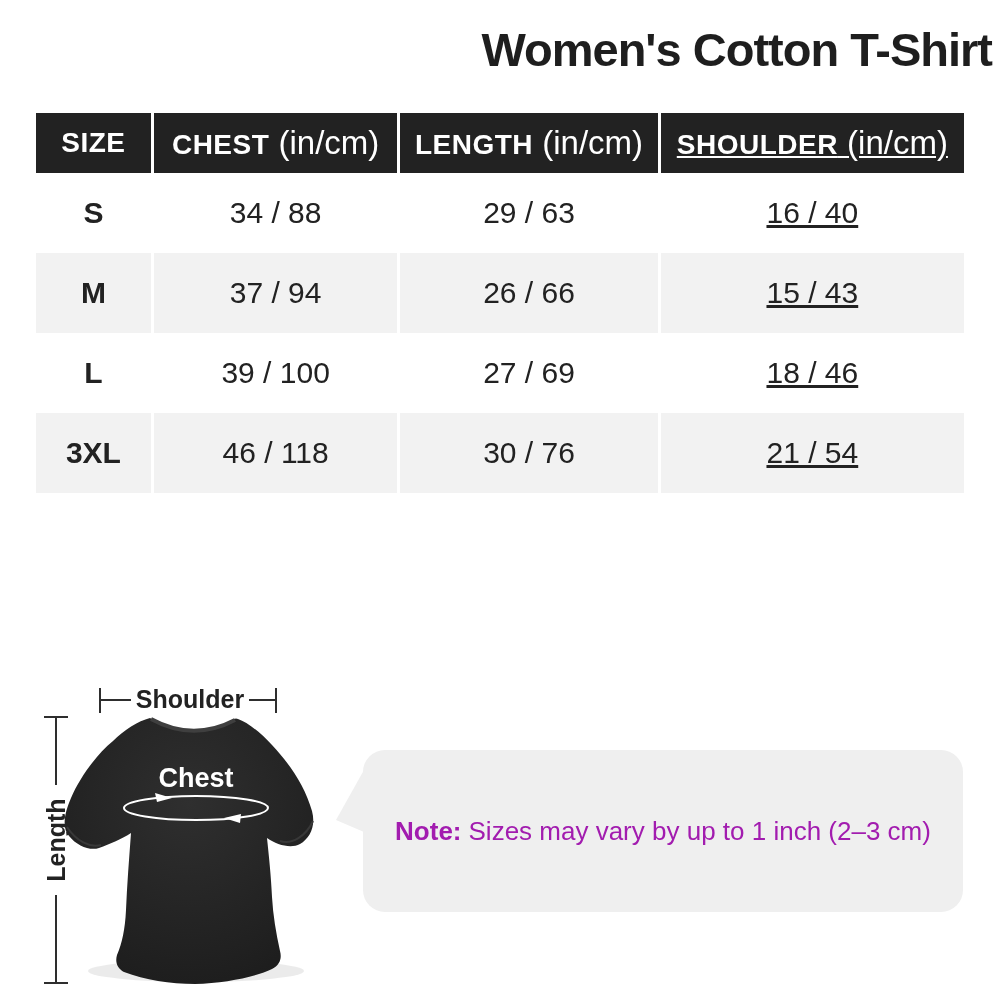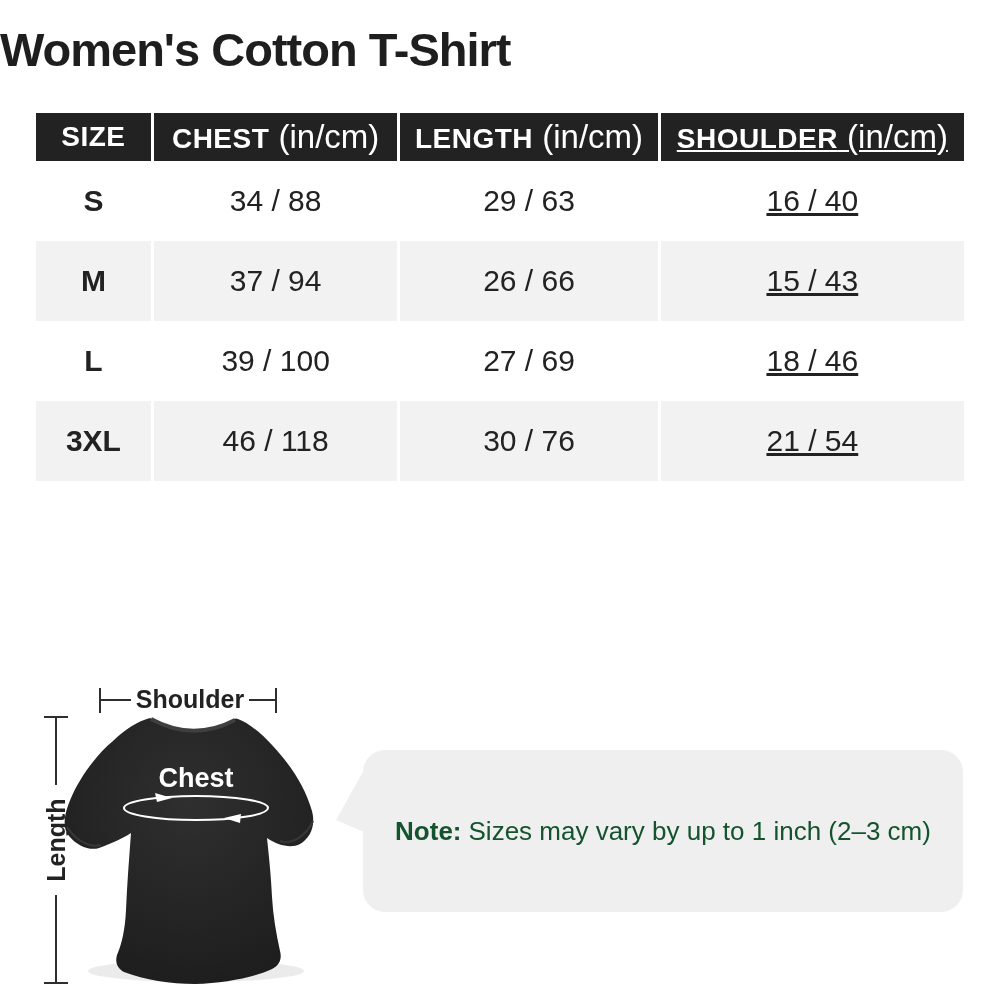--- a/index.html
+++ b/index.html
@@ -1,29 +1,29 @@
 <!DOCTYPE html>
 <html style="--header-bg: #222222; --header-text: #ffffff; --row-alt-bg: #f2f2f2; --body-text: #222222; --bubble-bg: #efefef; --shirt-dark: #1d1d1d;"><head>
 <meta charset="utf-8">
 <style>
   html,body{margin:0;padding:0;background:#ffffff;}
   body{font-family:"Liberation Sans",sans-serif;color:#222;}
   .page{position:relative;width:1000px;height:1000px;background:#fff;overflow:hidden;}
 
   
-  .title{position:absolute;top:22px;left:0;right:8px;margin:0;text-align:left;
+  .title{position:absolute;top:22px;left:0;right:8px;margin:0;text-align:right;
          font-size:47px;font-weight:700;letter-spacing:-1px;color:#1e1e1e;}
 
   
   .size-table{position:absolute;left:36px;top:113px;width:928px;border-collapse:collapse;
               table-layout:fixed;text-align:center;}
   .size-table th,.size-table td{border-right:3px solid #ffffff;padding:0;vertical-align:middle;}
   .size-table th:last-child,.size-table td:last-child{border-right:none;}
   .size-table thead th{background:var(--header-bg,#222222);color:var(--header-text,#ffffff);
-              height:48px;font-size:28px;font-weight:700;letter-spacing:.5px;}
+              height:60px;font-size:28px;font-weight:700;letter-spacing:.5px;}
   .col-unit{font-weight:400;font-size:33px;letter-spacing:0;}
   .size-table tbody td{height:80px;font-size:30px;font-weight:400;color:var(--body-text,#222222);}
   .size-table tbody td:first-child{font-weight:700;}
   .size-table tbody tr.alt td{background:var(--row-alt-bg,#f2f2f2);}
   .size-table th:nth-child(1),.size-table td:nth-child(1){width:12.5%;}
   .size-table th:nth-child(2),.size-table td:nth-child(2){width:26.5%;}
   .size-table th:nth-child(3),.size-table td:nth-child(3){width:28%;}
   .size-table th:nth-child(4),.size-table td:nth-child(4){width:33%;text-decoration:underline;}
 
   
@@ -33,21 +33,21 @@
   .chest-label{font-family:"Liberation Sans",sans-serif;font-size:27px;font-weight:700;fill:#ffffff;}
 
   
   .note-bubble{position:absolute;left:363px;top:750px;width:600px;height:162px;
                background:var(--bubble-bg,#efefef);border-radius:22px;
                display:flex;flex-direction:column;align-items:center;justify-content:center;
                gap:26px;box-sizing:border-box;padding:0 12px;}
   .note-tail{position:absolute;left:-27px;top:20px;width:0;height:0;
              border-right:28px solid var(--bubble-bg,#efefef);
              border-top:50px solid transparent;border-bottom:12px solid transparent;}
-  .note-line{font-size:26px;color:#14532d;text-align:center;white-space:nowrap;}
+  .note-line{font-size:26px;color:#a21caf;text-align:center;white-space:nowrap;}
   .note-line strong{font-weight:700;margin-right:7px;}
 </style>
 </head>
 <body>
 
 <div class="page">
 
   <h1 class="title">Women's Cotton T-Shirt</h1>
 
   <table class="size-table">

